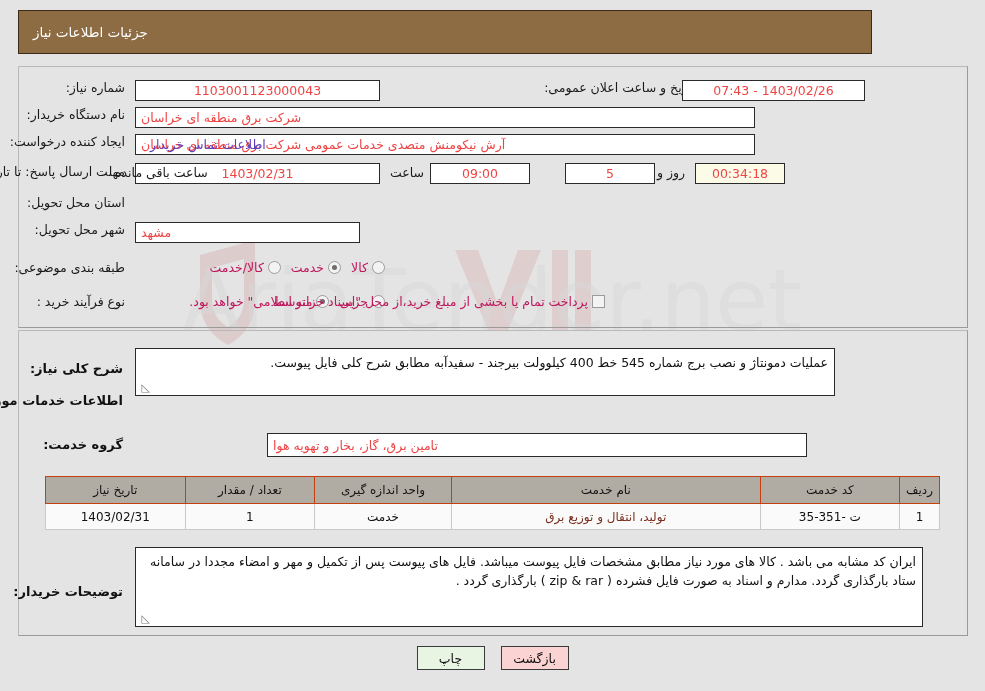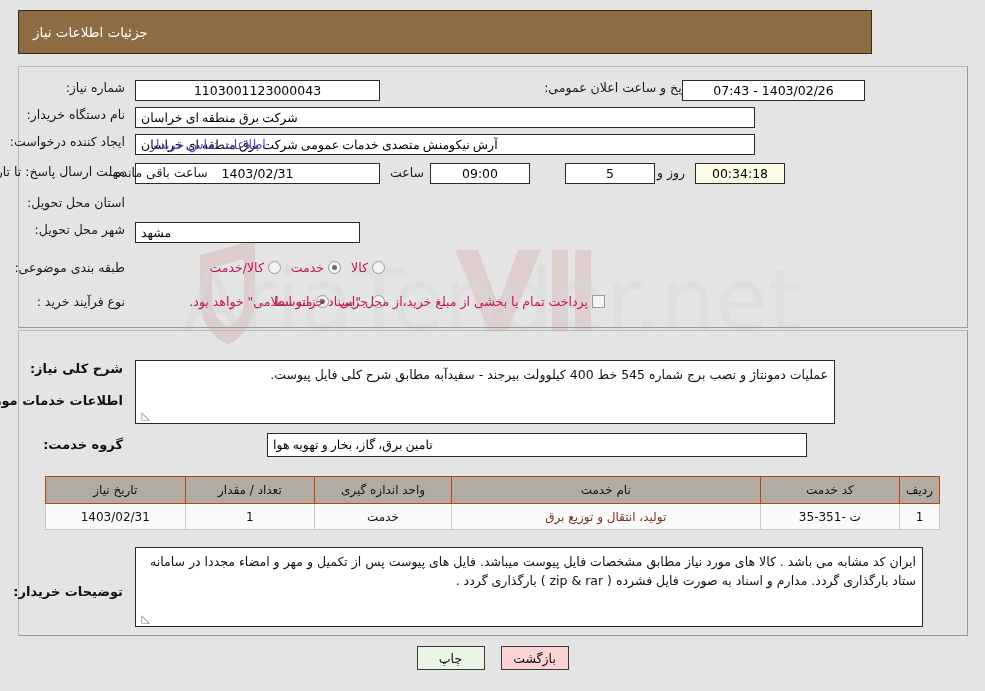--- a/index.html
+++ b/index.html
@@ -72,29 +72,29 @@
     font-size: 12.5px;
     color: #1a1a1a;
     text-align: right;
     white-space: nowrap;
   }
   .fld {
     background: #ffffff;
     border: 1px solid #2a2a2a;
     height: 21px;
     font-size: 12.5px;
-    color: #000000;
+    color: #ef4444;
     display: flex;
     align-items: center;
     padding: 0 5px;
     overflow: hidden;
     white-space: nowrap;
   }
   .fld.center { justify-content: center; }
-  .fld.right  { justify-content: flex-end; font-family: Liberation Serif, serif; }
+  .fld.right  { justify-content: flex-end; }
   .fld.cream  { background: #fbfbe8; }
   .inline-txt {
     font-size: 12.5px;
     color: #1a1a1a;
     padding: 0 5px;
     white-space: nowrap;
   }
   .link {
     color: #5a3fbe;
     font-size: 12.5px;
@@ -310,21 +310,21 @@
     <span class="opt-label">متوسط</span>
   </div>
   <div class="frow" style="top:294px; right:380px;">
     <span class="checkbox"></span>
     <span class="opt-label">پرداخت تمام یا بخشی از مبلغ خرید،از محل "اسناد خزانه اسلامی" خواهد بود.</span>
   </div>
 
   <div class="panel panel-mid"></div>
 
   <span class="section-title" style="top:361px; right:862px;">شرح کلی نیاز:</span>
-  <div class="ta-wrap" style="top:360px; right:150px; width:700px; height:64px;">
+  <div class="ta-wrap" style="top:348px; right:150px; width:700px; height:48px;">
     <div class="ta-text">عملیات دمونتاژ و نصب برج شماره 545 خط 400 کیلوولت بیرجند - سفیدآبه مطابق شرح کلی فایل پیوست.</div>
     <span class="ta-grip">◺</span>
   </div>
 
   <span class="section-title" style="top:393px; right:862px;">اطلاعات خدمات مورد نیاز</span>
 
   <span class="section-title" style="top:437px; right:862px;">گروه خدمت:</span>
   <div class="fld right" style="position:absolute; top:433px; right:178px; width:540px; height:24px; z-index:3;">تامین برق، گاز، بخار و تهویه هوا</div>
 
   <table class="tbl" style="top:476px; right:45px; width:895px;">

